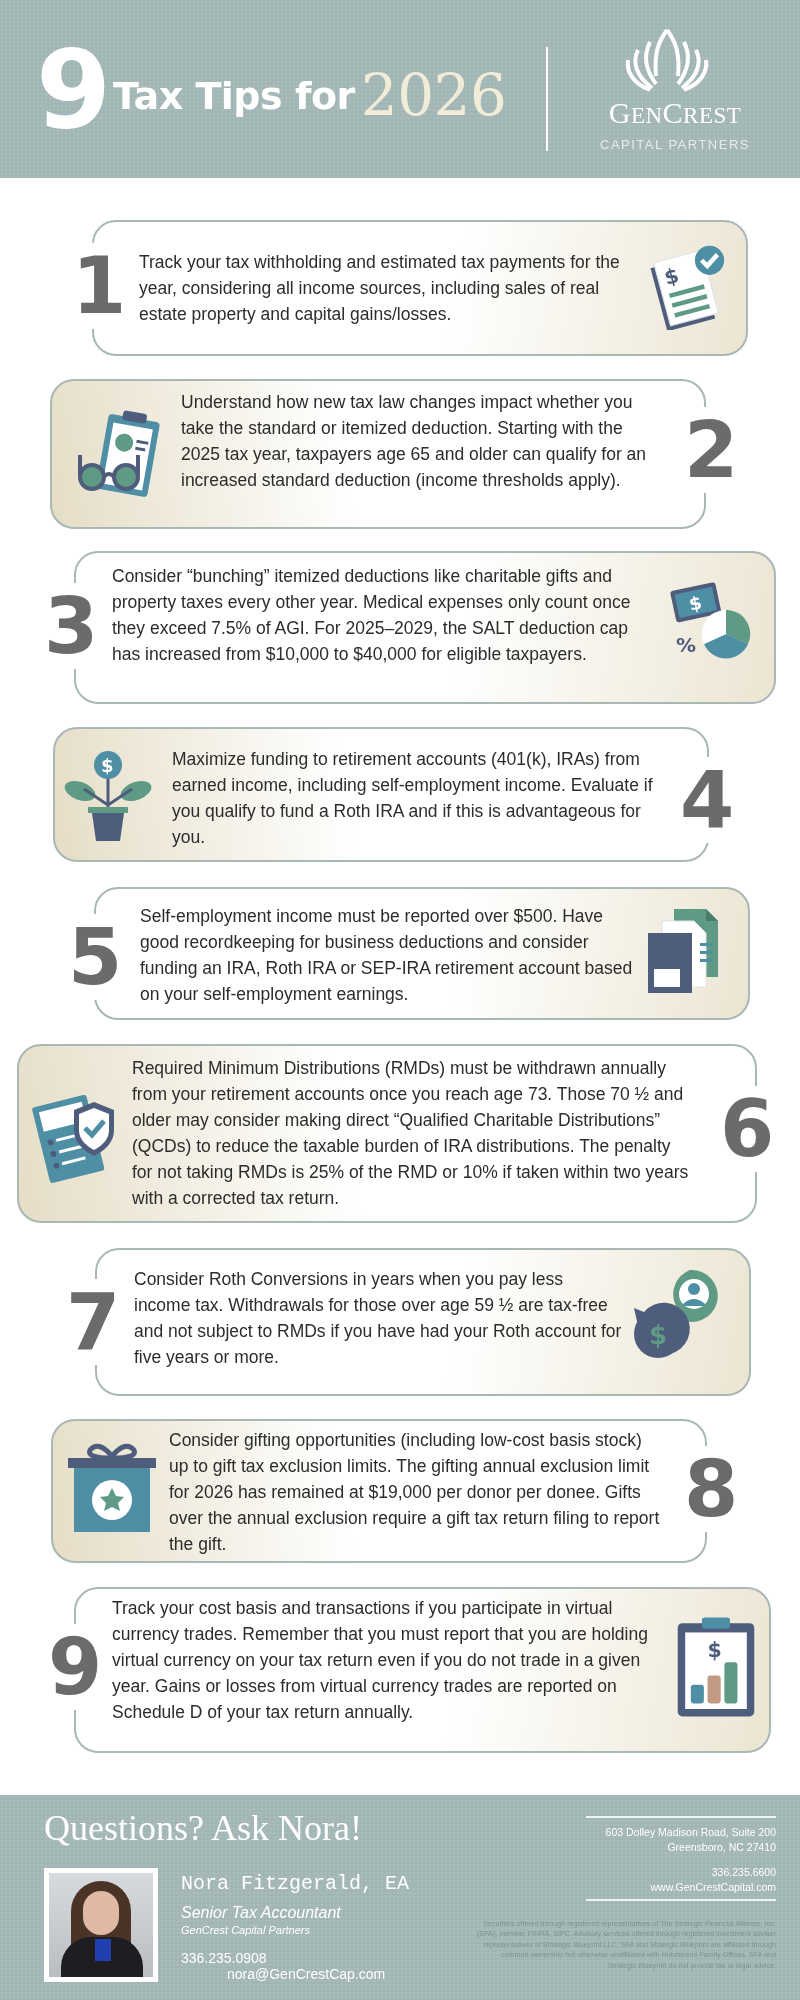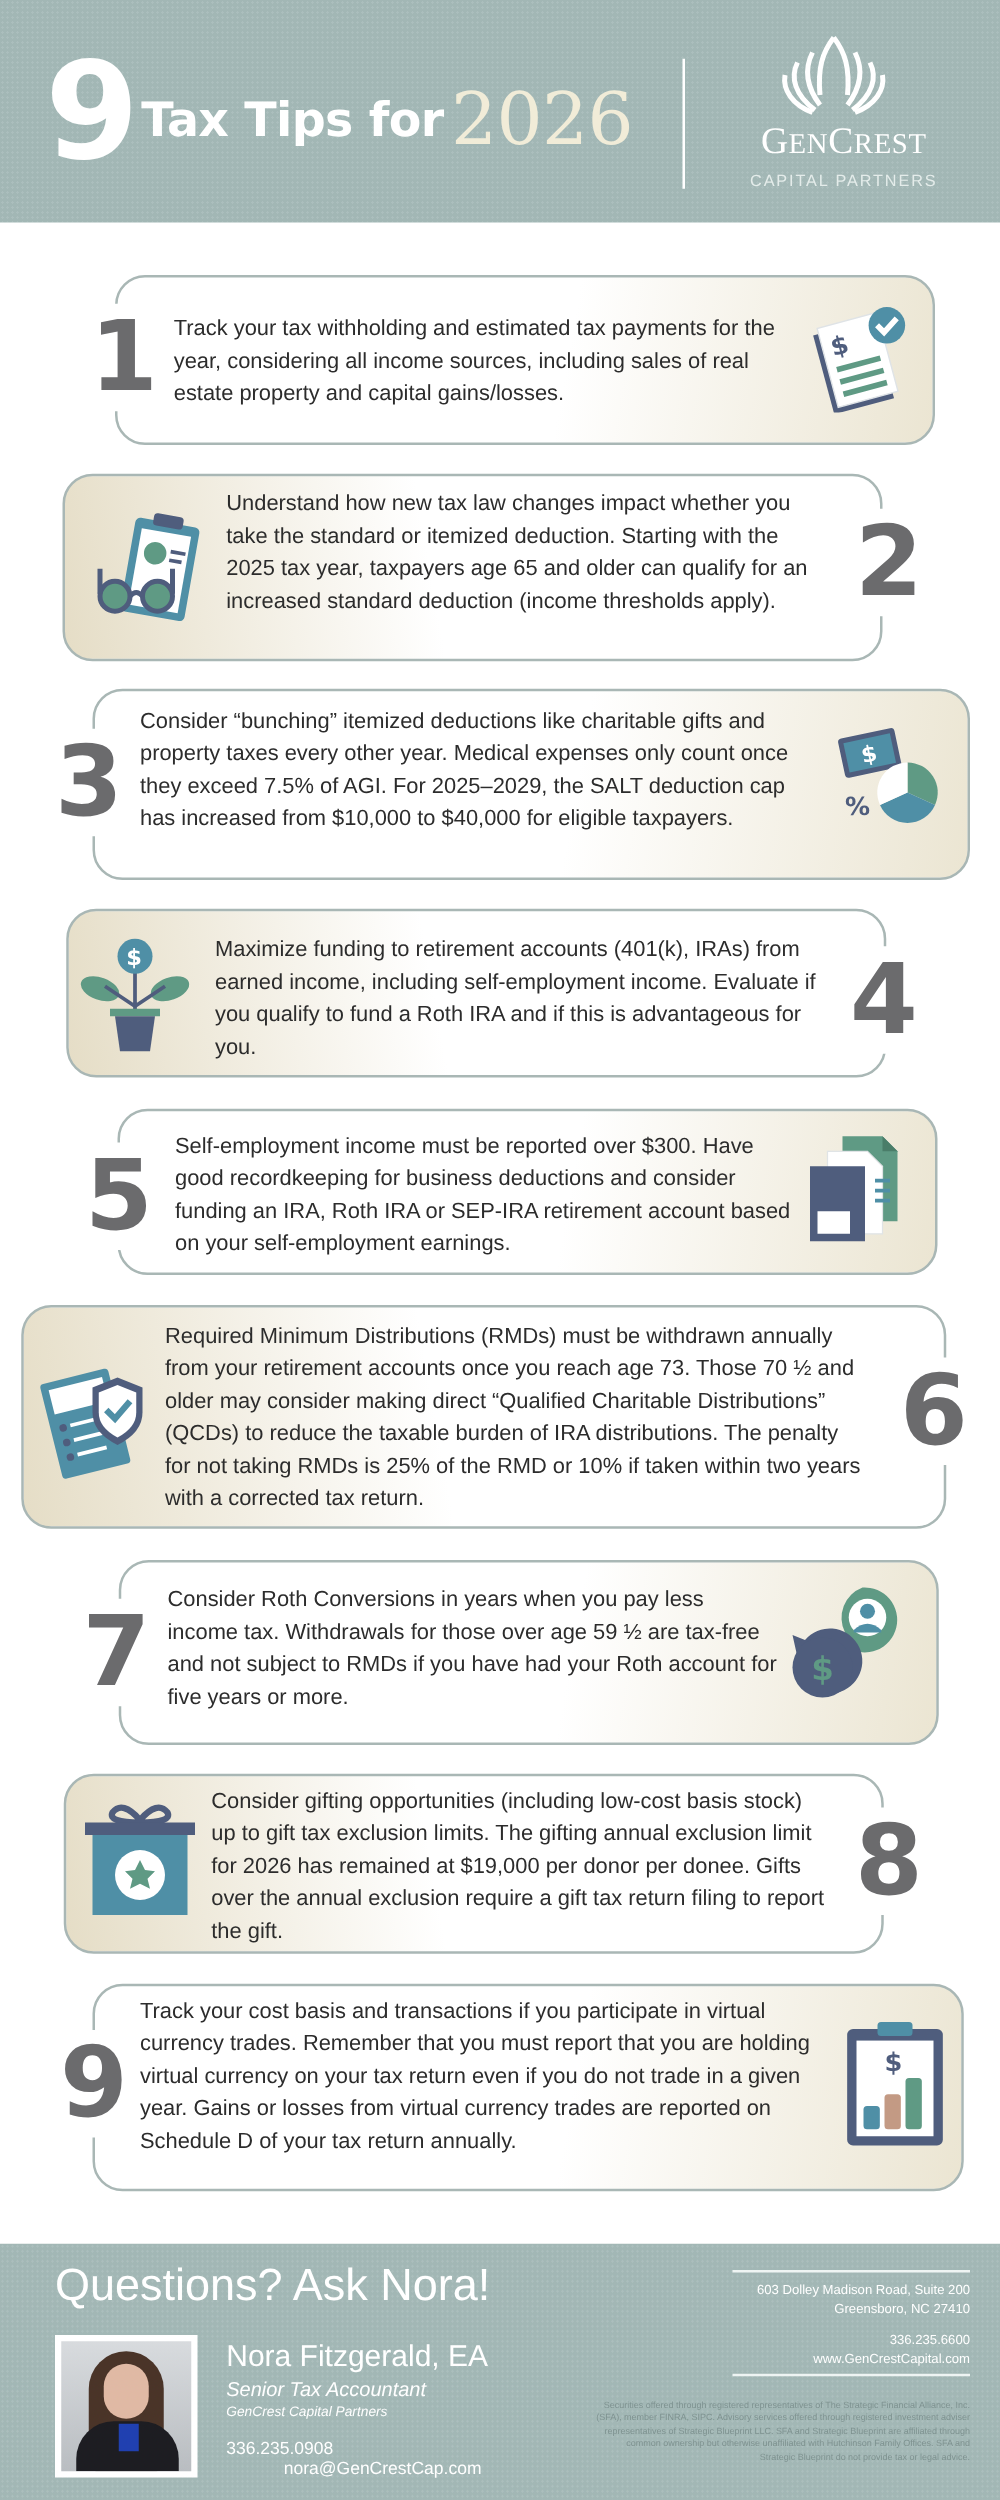--- a/index.html
+++ b/index.html
@@ -60,27 +60,27 @@
 
   
   .footer {
     position: absolute; left: 0; top: 1795px; width: 800px; height: 205px;
     background-color: #a2b7b5;
     background-image: radial-gradient(rgba(255,255,255,0.10) 1px, transparent 1px);
     background-size: 4px 4px;
   }
   .footer-heading {
     position: absolute; left: 44px; top: 12px; font-size: 36px; color: #ffffff;
-    font-family: Liberation Sans, sans-serif;
+    font-family: Liberation Serif, serif;
   }
   .photo-frame {
     position: absolute; left: 44px; top: 73px; width: 114px; height: 114px; background: #ffffff; padding: 5px;
   }
   .photo { width: 104px; height: 104px; background: linear-gradient(180deg,#d8dbde,#b9bdc1); position: relative; overflow: hidden; }
-  .contact-name { position: absolute; left: 181px; top: 77px; font-size: 24px; color: #ffffff; font-family: Liberation Sans, sans-serif; }
+  .contact-name { position: absolute; left: 181px; top: 77px; font-size: 20px; color: #ffffff; font-family: Liberation Mono, monospace; }
   .contact-title { position: absolute; left: 181px; top: 109px; font-size: 16px; color: #ffffff; font-style: italic; }
   .contact-company { position: absolute; left: 181px; top: 129px; font-size: 11px; color: #ffffff; font-style: italic; }
   .contact-phone { position: absolute; left: 181px; top: 155px; font-size: 14px; color: #ffffff; }
   .contact-email { position: absolute; left: 181px; top: 171px; font-size: 14px; color: #ffffff; margin-left: 46px; }
   .footer-rule { position: absolute; height: 2px; background: #eef4f3; }
   .office { position: absolute; right: 24px; text-align: right; color: #ffffff; font-size: 10.5px; line-height: 15px; }
   .disclaimer {
     position: absolute; right: 24px; top: 124px; width: 300px; text-align: right;
     color: #7e9290; font-size: 7.2px; line-height: 10.4px; margin-left: 12px;
   }
@@ -182,21 +182,21 @@
     <circle cx="44" cy="20" r="14" fill="#4f8fa6"></circle>
     <text x="37" y="27" font-size="18" font-weight="bold" fill="#ffffff" font-family="DejaVu Sans, sans-serif">$</text>
     <rect x="24" y="62" width="40" height="6" fill="#5f9a84"></rect>
     <path d="M28 68 L60 68 L56 96 L32 96 Z" fill="#4f5d7d"></path>
   </svg>
 </div>
 
 <div class="tip" style="left:0;top:0;">
   <div class="tip-card" style="left:94px;top:887px;width:656px;height:133px;"></div>
   <div class="tip-num" style="left:64px;top:914px;">5</div>
-  <div class="tip-text" style="left:140px;top:903px;width:500px;">Self-employment income must be reported over $300. Have good recordkeeping for business deductions and consider funding an IRA, Roth IRA or SEP-IRA retirement account based on your self-employment earnings.</div>
+  <div class="tip-text" style="left:140px;top:903px;width:500px;">Self-employment income must be reported over $500. Have good recordkeeping for business deductions and consider funding an IRA, Roth IRA or SEP-IRA retirement account based on your self-employment earnings.</div>
   <svg class="tip-icon" viewBox="0 0 80 90" style="left:644px;top:905px;width:80px;height:90px;">
     <path d="M30 4 L62 4 L74 16 L74 72 L30 72 Z" fill="#5f9a84"></path>
     <path d="M62 4 L62 16 L74 16 Z" fill="#4a7d69"></path>
     <path d="M18 16 L50 16 L62 28 L62 82 L18 82 Z" fill="#ffffff" stroke="#e0e4e6"></path>
     <rect x="56" y="38" width="12" height="3" fill="#4f8fa6"></rect>
     <rect x="56" y="46" width="12" height="3" fill="#4f8fa6"></rect>
     <rect x="56" y="54" width="12" height="3" fill="#4f8fa6"></rect>
     <rect x="4" y="28" width="44" height="60" fill="#4f5d7d"></rect>
     <rect x="10" y="64" width="26" height="18" fill="#ffffff"></rect>
   </svg>

